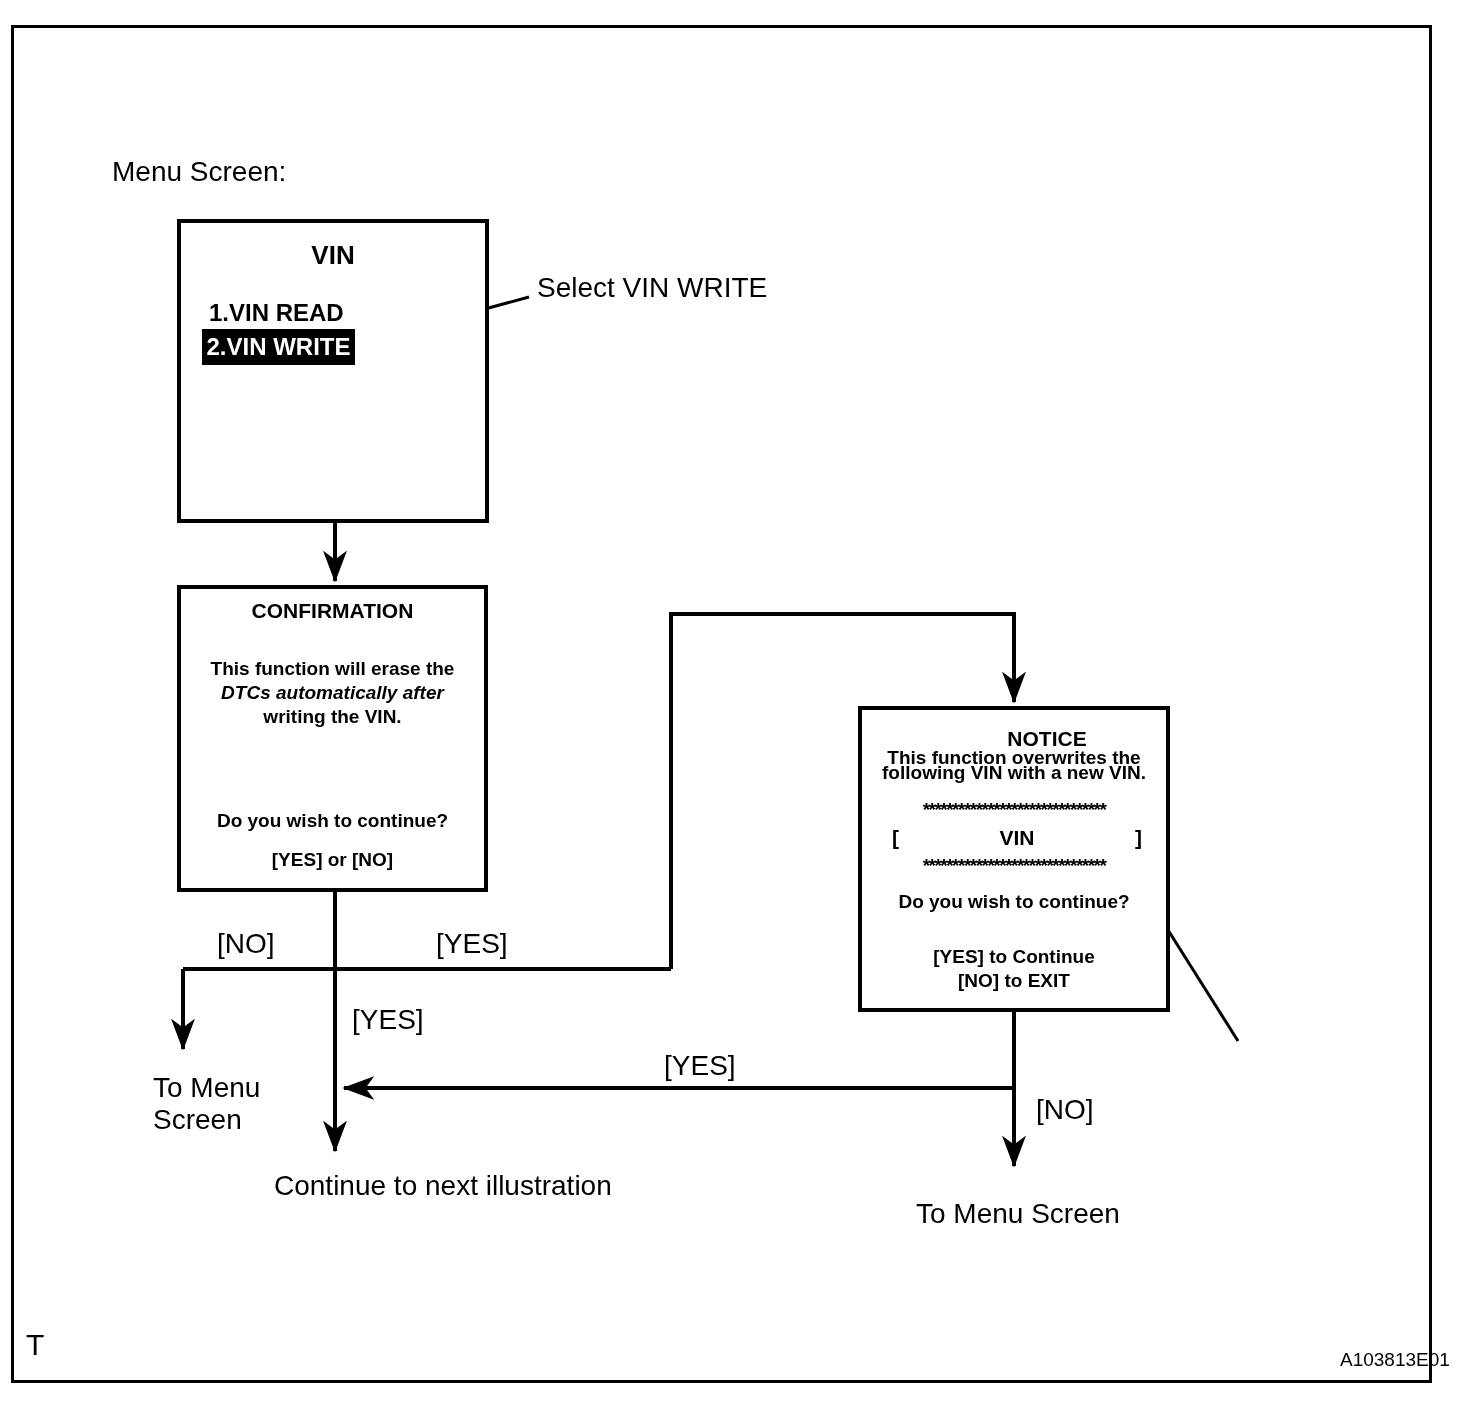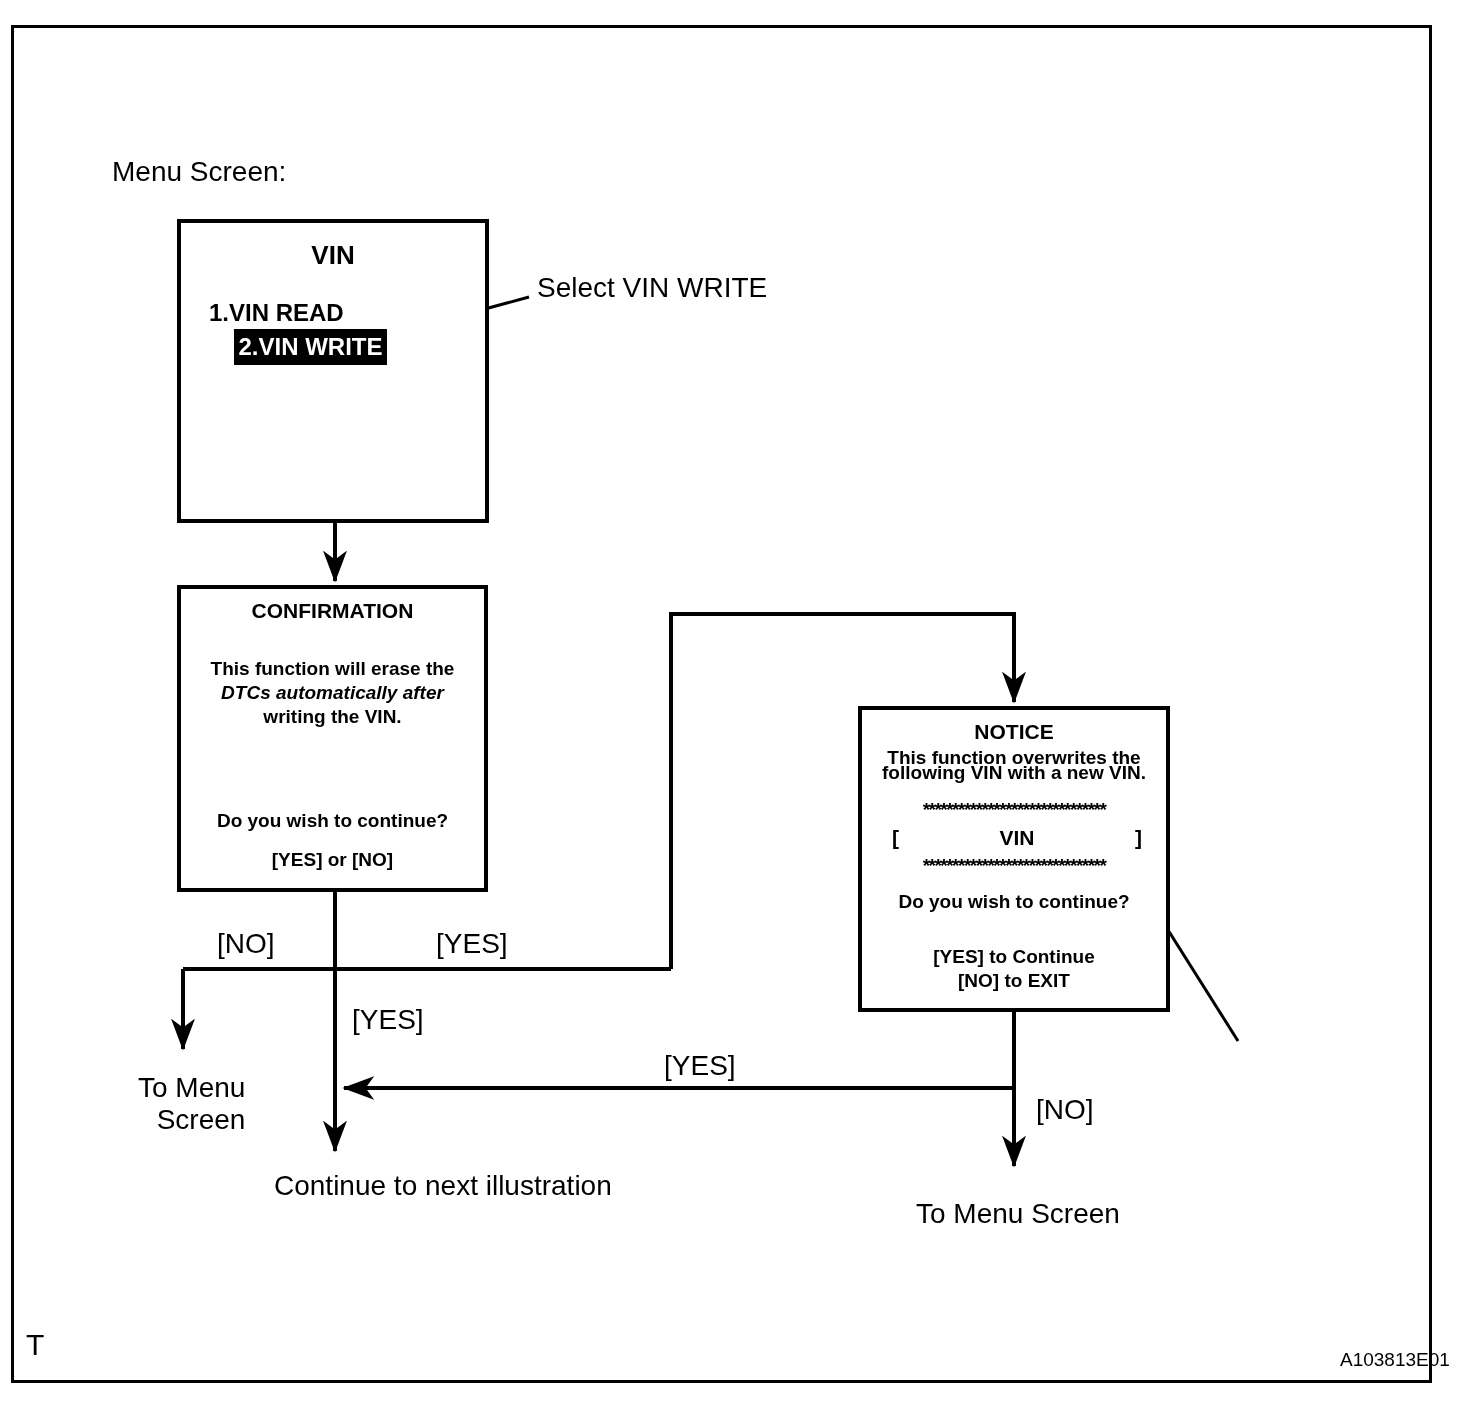--- a/index.html
+++ b/index.html
@@ -21,21 +21,20 @@
   }
   .lines { position: absolute; left: 0; top: 0; }
   .lines path { stroke: #000; fill: none; stroke-width: 4; }
   .lines path.thin { stroke-width: 3; }
 
   .annot {
     position: absolute;
     font-size: 28px;
     line-height: 32px;
     white-space: nowrap;
-    text-align: right;
   }
   .annot.small { font-size: 19px; line-height: 20px; }
 
   .screen-box {
     position: absolute;
     border: 4px solid #000;
     box-sizing: border-box;
     background: #fff;
     font-weight: bold;
   }
@@ -101,58 +100,58 @@
     <path d="M1014,1088 L344,1088" marker-end="url(#ah)"></path>
     <path class="thin" d="M360,343 L529,297"></path>
     <path class="thin" d="M1110,838 L1238,1041"></path>
   </svg>
 
   <div class="annot" style="left:112px; top:156px;">Menu Screen:</div>
 
   <div class="screen-box" style="left:177px; top:219px; width:312px; height:304px;">
     <div class="sb-line vin-title">VIN</div>
     <div class="vin-item" style="left:28px; top:76px;">1.VIN READ</div>
-    <div class="vin-item selected" style="left:21px; top:106px;margin-left:32px;">2.VIN WRITE</div>
+    <div class="vin-item selected" style="left:21px; top:106px;">2.VIN WRITE</div>
   </div>
 
   <div class="annot" style="left:537px; top:272px;">Select VIN WRITE</div>
 
   <div class="screen-box" style="left:177px; top:585px; width:311px; height:307px;">
     <div class="sb-line f21" style="top:10px;">CONFIRMATION</div>
     <div class="sb-line f19" style="top:68px;">This function will erase the</div>
     <div class="sb-line f19" style="top:92px;font-style:italic;">DTCs automatically after</div>
     <div class="sb-line f19" style="top:116px;">writing the VIN.</div>
     <div class="sb-line f19" style="top:220px;">Do you wish to continue?</div>
     <div class="sb-line f19" style="top:259px;">[YES] or [NO]</div>
   </div>
 
 
   <div class="screen-box" style="left:858px; top:706px; width:312px; height:306px;">
-    <div class="sb-line f21" style="top:10px;">NOTICE</div>
+    <div class="sb-line f21" style="top:17px;padding-left:33px;">NOTICE</div>
     <div class="sb-line f19" style="top:36px;">This function overwrites the</div>
     <div class="sb-line f19" style="top:51px;">following VIN with a new VIN.</div>
     <div class="sb-line ast" style="top:90px;">*******************************</div>
     <div class="bracket-row" style="top:116px;">
       <span>[</span>
       <span>VIN</span>
       <span>]</span>
     </div>
     <div class="sb-line ast" style="top:146px;">*******************************</div>
     <div class="sb-line f19" style="top:180px;">Do you wish to continue?</div>
     <div class="sb-line f19" style="top:235px;">[YES] to Continue</div>
     <div class="sb-line f19" style="top:259px;">[NO] to EXIT</div>
   </div>
 
   <div class="annot" style="left:217px; top:928px;">[NO]</div>
   <div class="annot" style="left:436px; top:928px;">[YES]</div>
   <div class="annot" style="left:352px; top:1004px;">[YES]</div>
   <div class="annot" style="left:664px; top:1050px;">[YES]</div>
   <div class="annot" style="left:1036px; top:1094px;">[NO]</div>
 
-  <div class="annot" style="left:138px; top:1072px;">
+  <div class="annot" style="left:153px; top:1072px;">
     <div>To Menu</div>
     <div>Screen</div>
   </div>
   <div class="annot" style="left:274px; top:1170px;">Continue to next illustration</div>
   <div class="annot" style="left:916px; top:1198px;">To Menu Screen</div>
 
 
   <div class="annot footer-t" style="left:26px; top:1330px;">T</div>
   <div class="annot small" style="left:1340px; top:1350px;">A103813E01</div>
 

